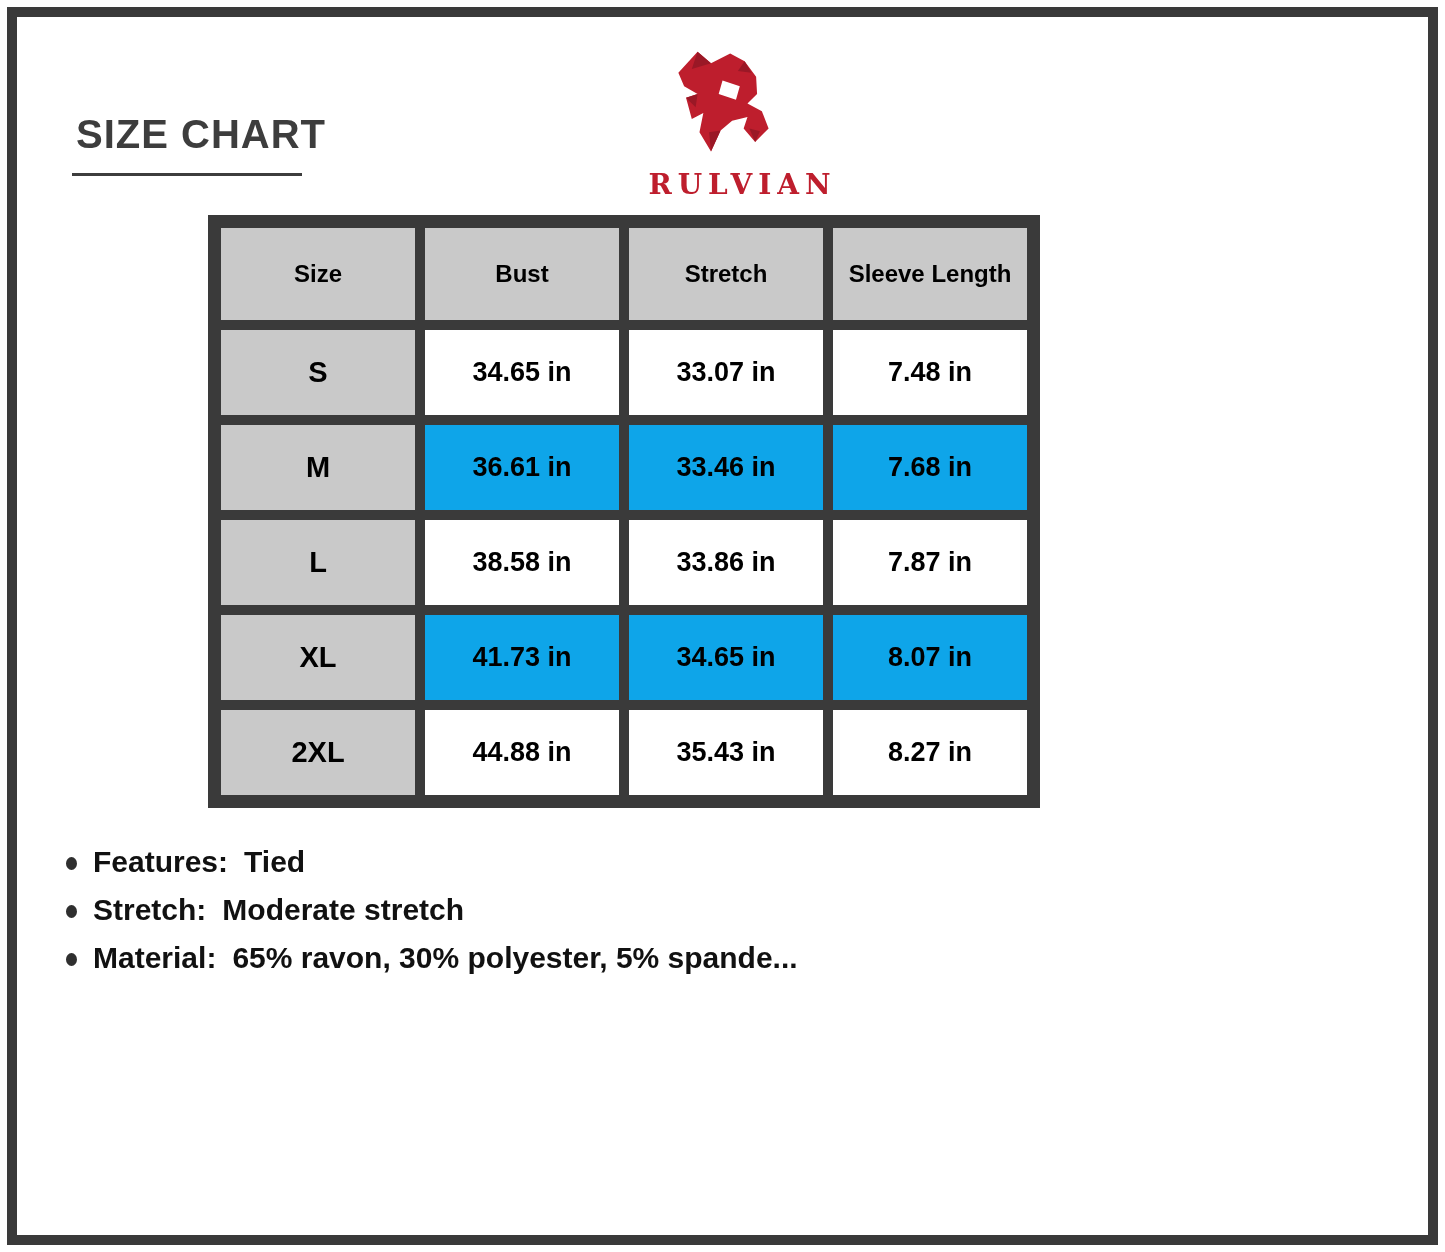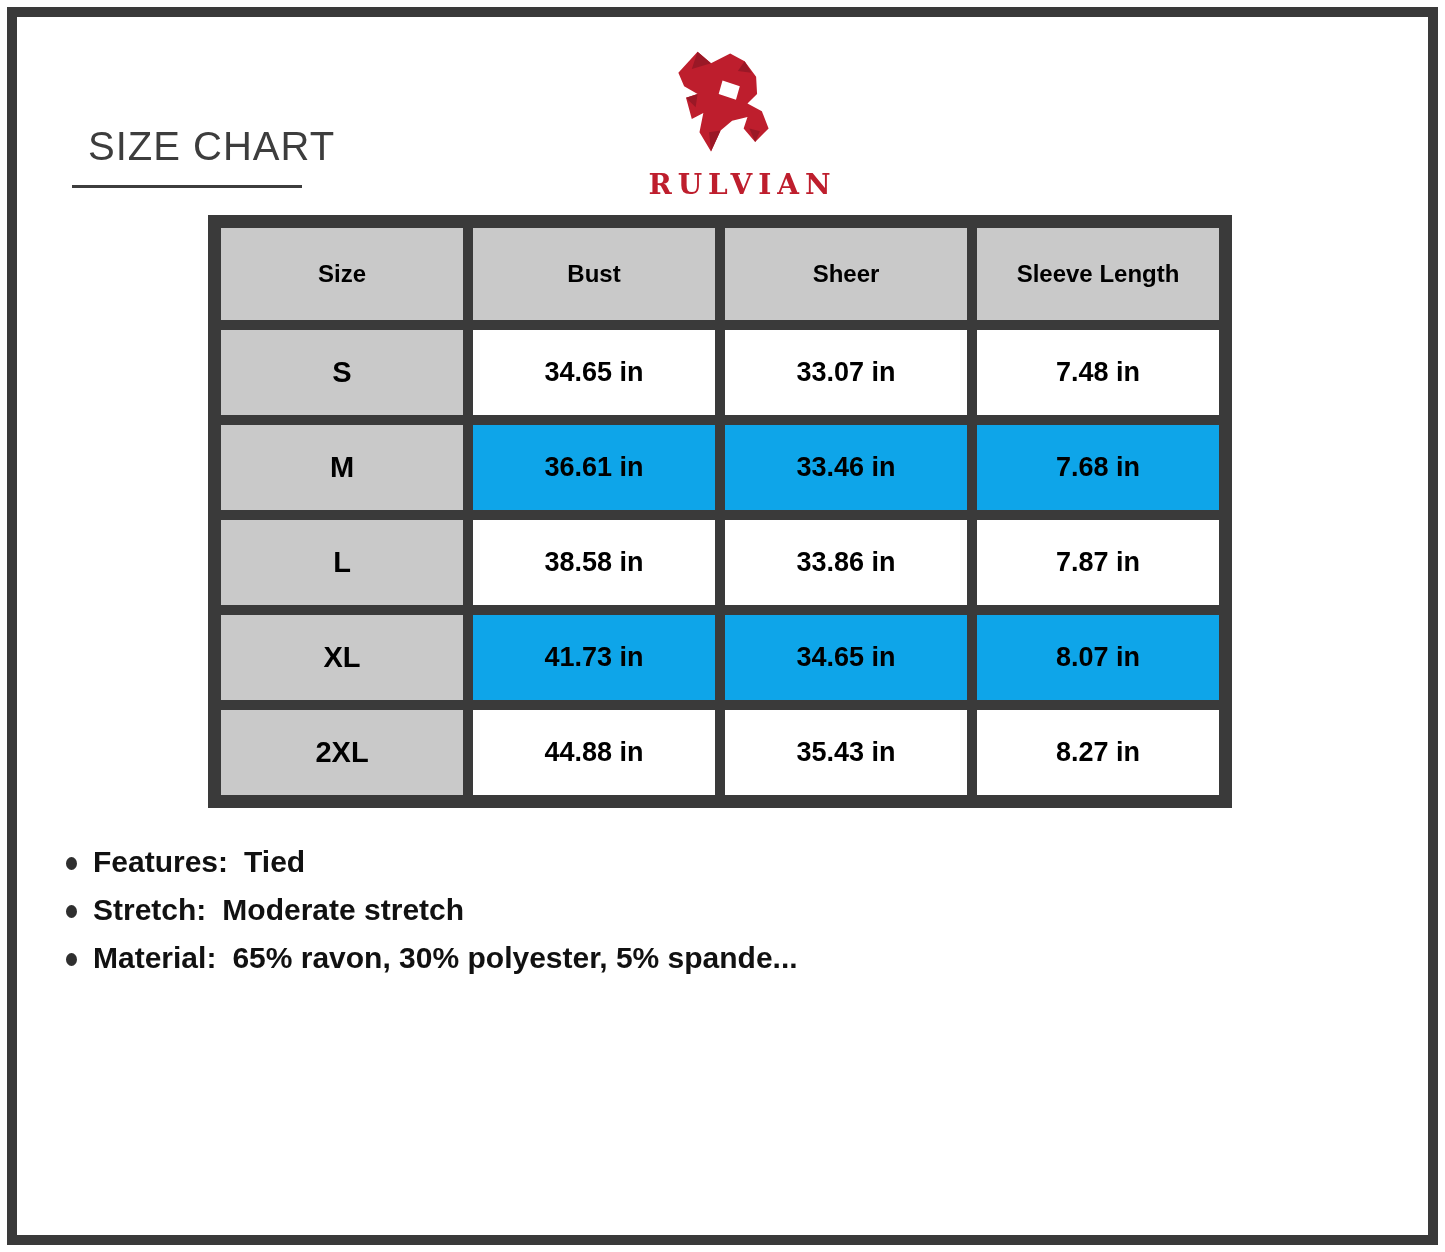--- a/index.html
+++ b/index.html
@@ -24,23 +24,23 @@
     left:7px; top:7px; right:7px; bottom:7px;
     border:10px solid var(--frame);
     pointer-events:none;
   }
   
   .title-block{
     position:absolute;
     left:72px; top:108px;
   }
   .title-block h1{
-    margin:16px;
+    margin:4px;
     font-size:40px;
-    font-weight:normal;
+    font-weight:bold;
     letter-spacing:1px;
     color:var(--title);
   }
   .title-underline{
     margin-top:16px;
     width:230px;
     height:3px;
     background:var(--title);
   }
   
@@ -66,21 +66,21 @@
     position:absolute;
     left:208px; top:215px;
     border-collapse:separate;
     border-spacing:10px;
     background:var(--frame);
     border:3px solid var(--frame);
     table-layout:fixed;
   }
   table.size-chart th,
   table.size-chart td{
-    width:242px;
+    width:194px;
     text-align:center;
     vertical-align:middle;
     color:#000;
     padding:0;
   }
   table.size-chart th{
     height:92px;
     background:var(--header-cell);
     font-size:24px;
     font-weight:bold;
@@ -152,21 +152,21 @@
     <path class="logo-facet" d="M96,102 L90,88 L101,91 Z"></path>
   </svg>
   <div class="brand-name">RULVIAN</div>
 </div>
 
 <table class="size-chart">
   <thead>
     <tr>
       <th>Size</th>
       <th>Bust</th>
-      <th>Sheer</th>
+      <th>Stretch</th>
       <th>Sleeve Length</th>
     </tr>
   </thead>
   <tbody>
     <tr>
       <td class="size-cell">S</td>
       <td>34.65 in</td>
       <td>33.07 in</td>
       <td>7.48 in</td>
     </tr>

